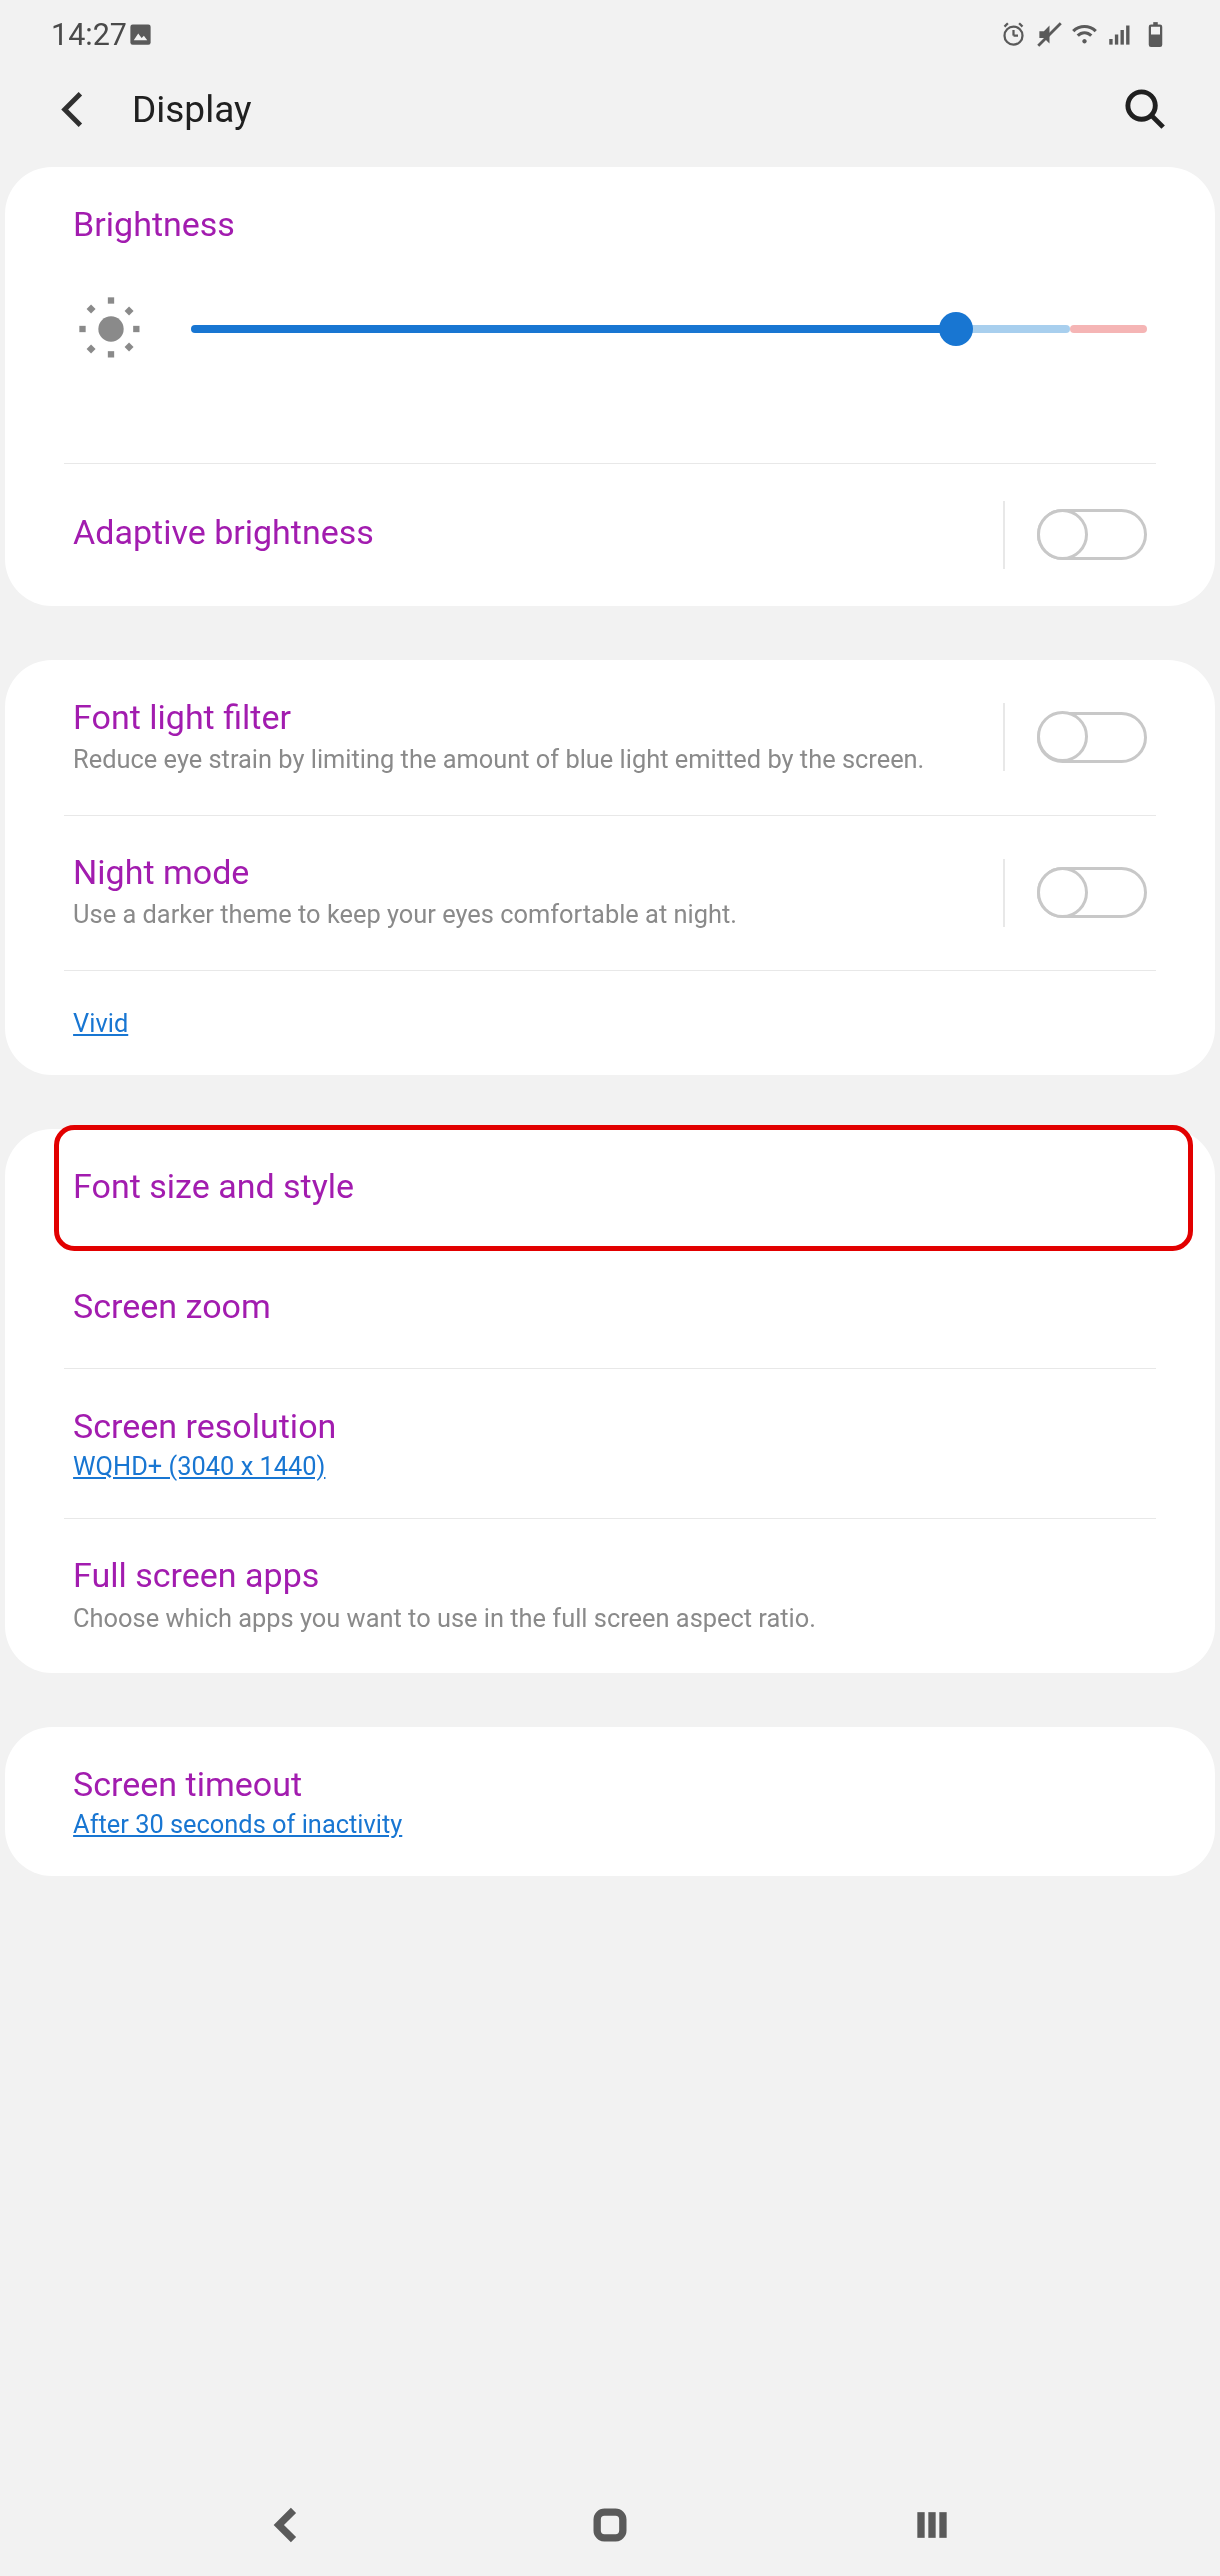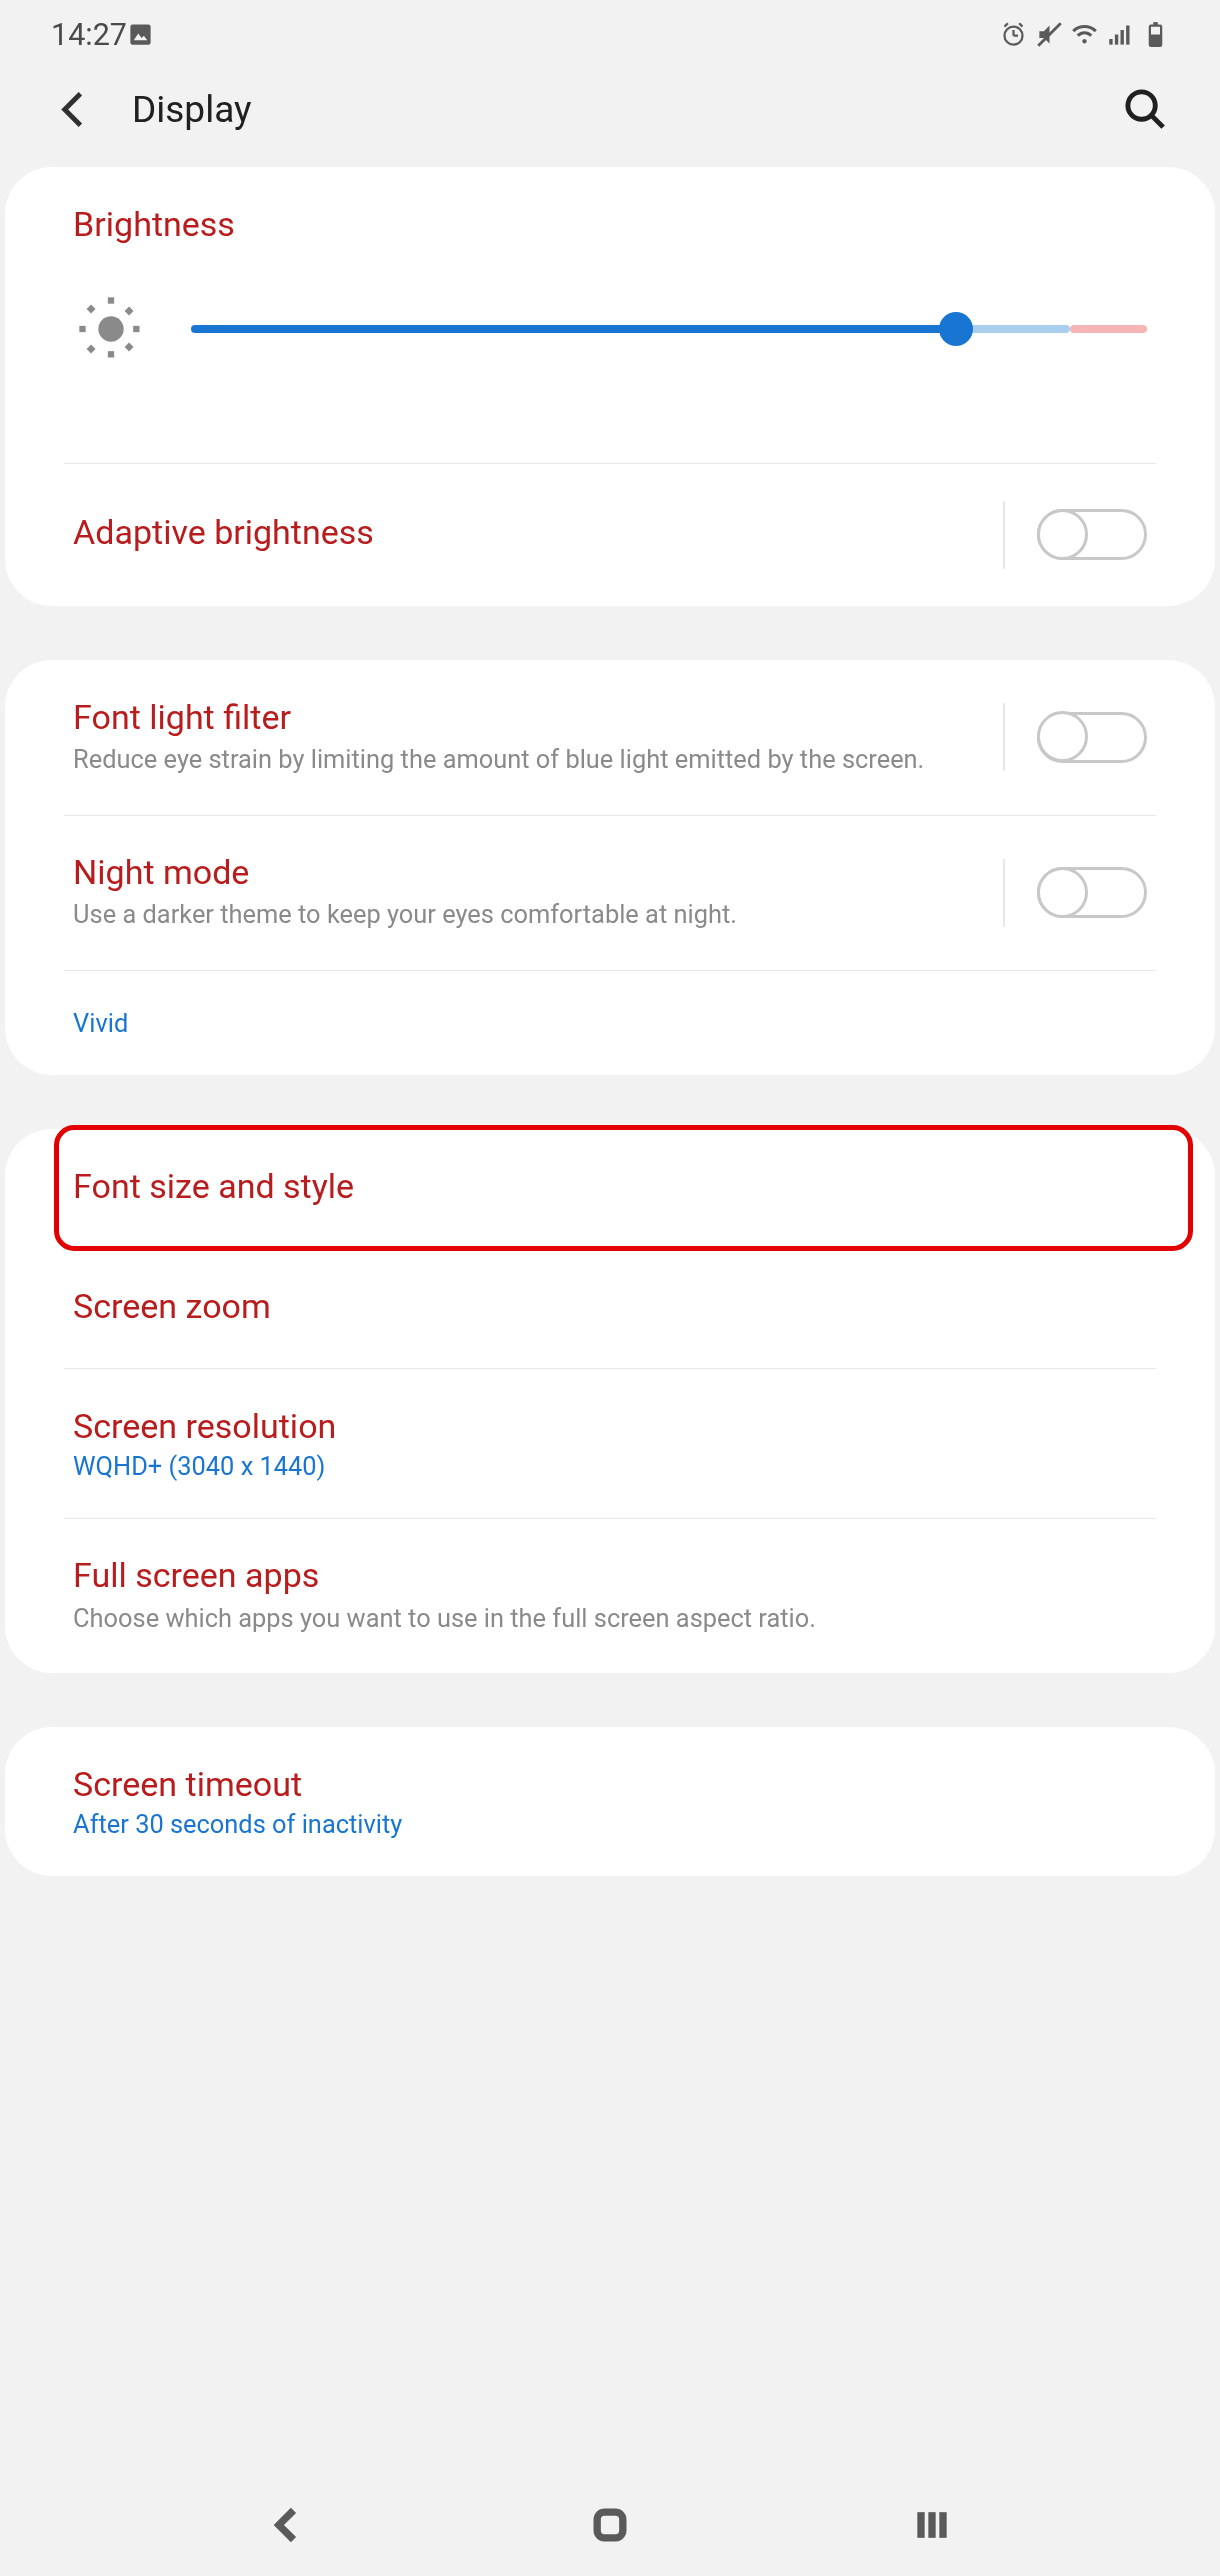--- a/index.html
+++ b/index.html
@@ -37,31 +37,32 @@
     margin: 0 5.1px 54px 5.1px;
   }
   .section { padding: 37px 68px; position: relative; }
   .section-divider {
     height: 0.8px;
     background: #e8e8e8;
     margin: 0 59px;
   }
   .section-title {
     font-size: 34px;
-    color: #b91c1c;
+    color: #a21caf;
     margin-bottom: 5.1px;
   }
   .section-sub {
     font-size: 25.4px;
     color: #8a8a8a;
     line-height: 1.4;
   }
   .section-value {
     font-size: 25.4px;
     color: #1876d2;
+    text-decoration: underline;
   }
   .row {
     display: flex;
     align-items: center;
   }
   .row-text { flex: 1; padding-right: 25.4px; }
   .toggle-divider {
     width: 1.7px;
     height: 68px;
     background: #e8e8e8;

